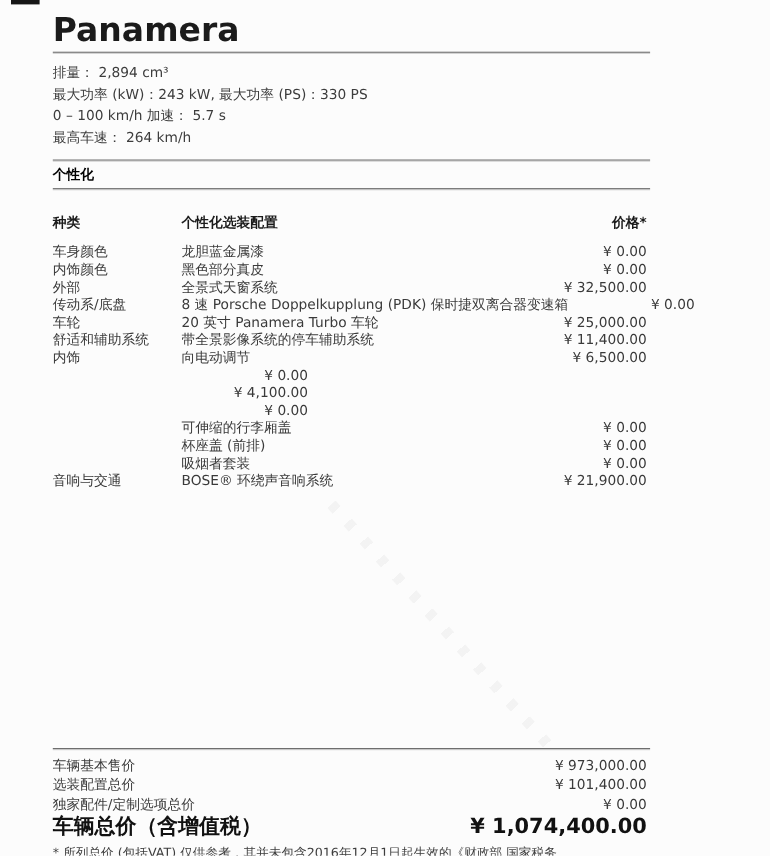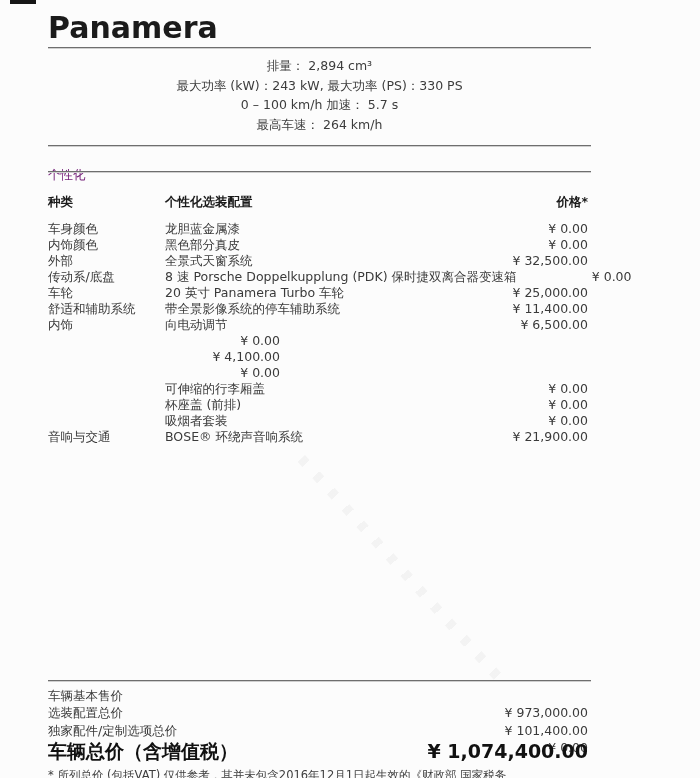--- a/index.html
+++ b/index.html
@@ -31,26 +31,25 @@
   }
   .rule {
     height: 0;
     border-top: 1px solid #6e6e6e;
     box-shadow: 0 1px 0 #cfcfcf;
   }
   .rule1 { top: 47px; }
   .rule2 { top: 145px; }
   .rule3 { top: 171px; }
   .rule4 { top: 680px; }
-  .specs { top: 56px; line-height: 19.5px; color: #3c3c3c; text-align: center; }
+  .specs { top: 56px; line-height: 19.5px; color: #3c3c3c; }
   .section-title {
     top: 151px;
-    font-weight: normal;
-    color: #701a75;
-    margin-top: 16px;
+    font-weight: bold;
+    color: #000000;
   }
   .thead {
     top: 194px;
     display: flex;
     font-weight: bold;
     color: #1b1b1b;
     align-items: center;
   }
   .col-cat { width: 117px; flex: 0 0 117px; }
   .col-opt { flex: 1 1 auto; }
@@ -61,21 +60,20 @@
     height: 16px;
     line-height: 16px;
     white-space: nowrap;
     overflow: visible;
   }
   .summary { top: 687px; }
   .srow {
     display: flex;
     height: 17.3px;
     line-height: 17.3px;
-    flex-direction: column;
   }
   .srow .s-label { flex: 1 1 auto; }
   .srow .s-price { flex: 0 0 140px; text-align: right; padding-right: 3px; box-sizing: border-box; }
   .total-row {
     top: 740px;
     display: flex;
     height: 22px;
     line-height: 22px;
     font-size: 19px;
     font-weight: bold;

